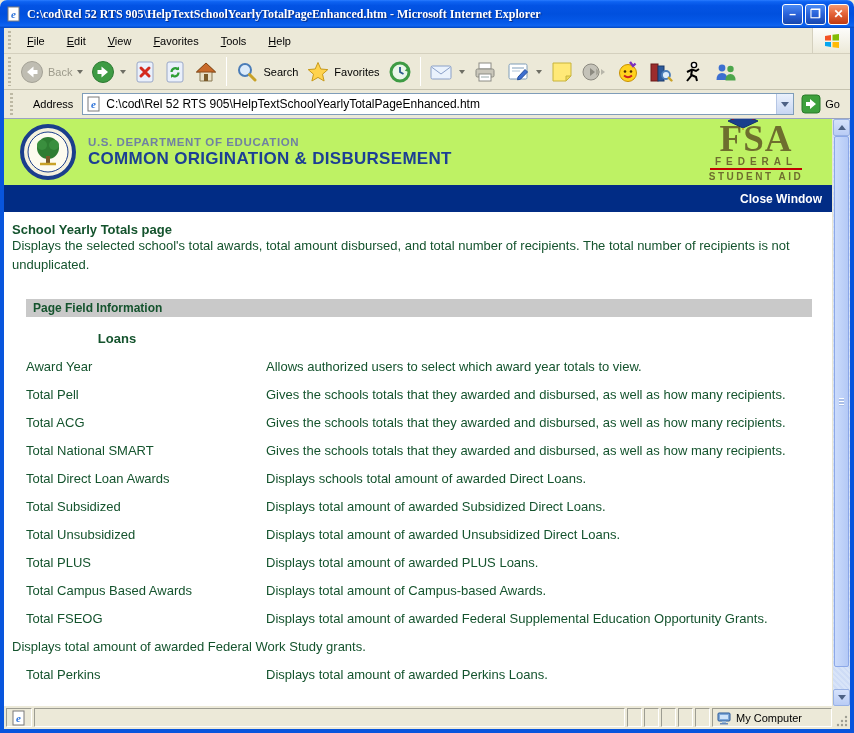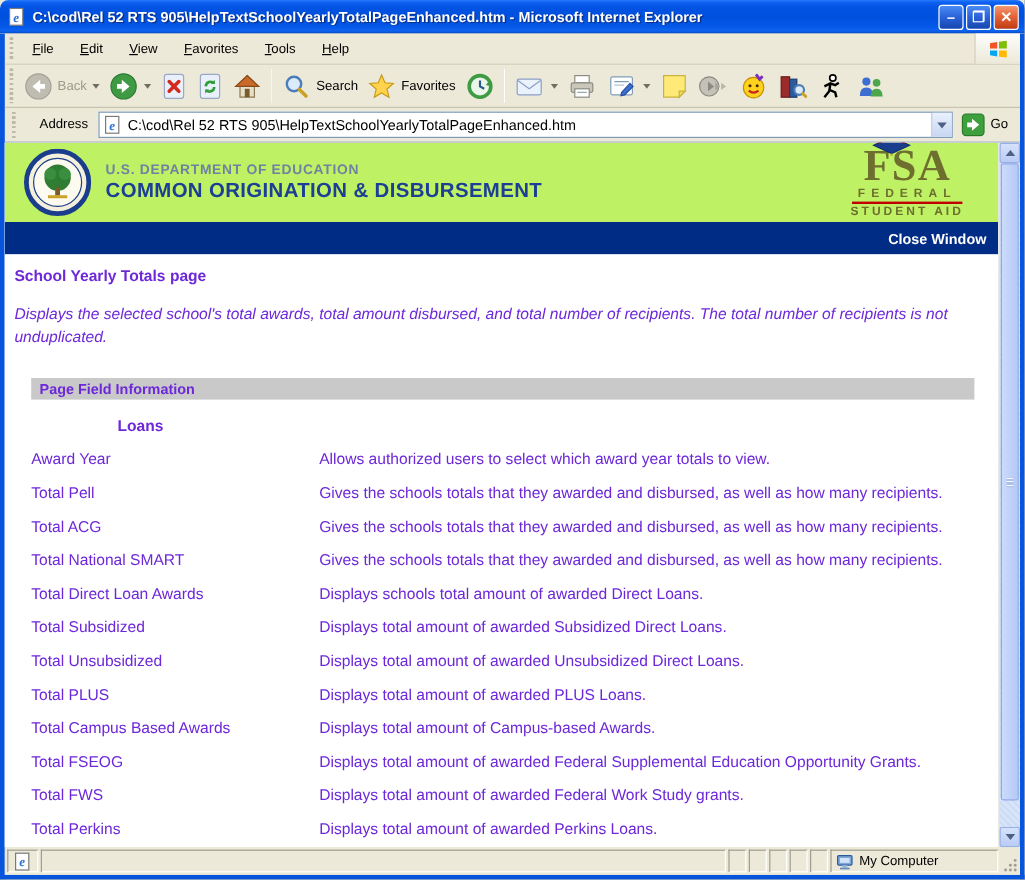--- a/index.html
+++ b/index.html
@@ -10,21 +10,21 @@
             background:#ECE9D8; position:relative; overflow:hidden; }
 
   
   .titlebar {
     height:28px; flex:0 0 28px; display:flex; align-items:center; padding:0 5px 0 6px;
     background:linear-gradient(180deg,#2A7CFF 0%,#0E63F2 6%,#0353E4 20%,#0050DE 50%,#0458E8 78%,#0E63F0 92%,#0346BE 100%);
     border-radius:7px 7px 0 0;
   }
   .titlebar .title {
     color:#fff; font-weight:bold; font-size:12px; text-shadow:1px 1px 1px #0A2A7A;
-    white-space:nowrap; overflow:hidden; flex:1; margin-left:5px;
+    white-space:nowrap; overflow:hidden; flex:1; margin-left:5px;font-family:Liberation Serif, serif;
   }
   .winbtn { width:21px; height:21px; margin-left:2px; border:1px solid #fff; border-radius:3px;
     color:#fff; font-size:12px; font-weight:bold; display:flex; align-items:center; justify-content:center;
     line-height:1; }
   .winbtn.minmax { background:linear-gradient(180deg,#4A8BF5 0%,#2961D8 50%,#1747AE 100%); }
   .winbtn.close  { background:linear-gradient(180deg,#F3986F 0%,#E5653A 45%,#C13A10 100%); }
   .ie-doc { width:16px; height:16px; flex:0 0 16px; }
 
   
   .frame { flex:1; display:flex; flex-direction:column; border-left:4px solid #0855DD;
@@ -78,23 +78,23 @@
   .fsa .acronym { font-family:"Liberation Serif",serif; font-weight:bold; font-size:37px; line-height:0.9;
                   color:#6E6E2E; letter-spacing:1px; }
   .fsa .cap { position:absolute; top:-10px; left:18px; }
   .fsa .fed { color:#6E6E2E; font-weight:bold; font-size:10px; letter-spacing:5px; margin-top:1px; }
   .fsa .rule { height:2px; background:#C00000; margin:1px 2px; }
   .fsa .said { color:#6E6E2E; font-weight:bold; font-size:10px; letter-spacing:2.5px; }
 
   .navybar { height:27px; flex:0 0 27px; background:#012C85; display:flex; align-items:center; justify-content:flex-end; padding-right:10px; }
   .close-window { color:#fff; font-weight:bold; font-size:12px; cursor:pointer; }
 
-  .body { flex:1; background:#fff; padding:8px 14px 0 8px; overflow:hidden; font-size:13px; color:#6d28d9; }
+  .body { flex:1; background:#fff; padding:8px 14px 0 8px; overflow:hidden; font-size:13px; color:#14532d; }
   .page-title { font-weight:bold; font-size:13px; margin-top:2px; }
-  .intro { margin-top:16px; max-width:800px; line-height:1.45;font-style:italic; }
+  .intro { max-width:800px; line-height:1.45; }
   .section-bar { margin:24px 0 0 14px; width:calc(100% - 20px); background:#C9C9C9; height:18px;
                  display:flex; align-items:center; padding-left:7px; font-weight:bold; font-size:12px; }
   .thead { display:flex; margin-top:8px; height:28px; align-items:center; font-weight:bold; }
   .thead .c1 { width:210px; text-align:center; }
   .thead .c2 { flex:1; text-align:center; }
   .t-row { display:flex; height:28px; align-items:center;gap:44px; }
   .t-row .c1 { width:210px; padding-left:14px; }
   .t-row .c2 { flex:1; }
 
   
@@ -110,21 +110,21 @@
   .sb-chev { width:0; height:0; border-left:4px solid transparent; border-right:4px solid transparent; }
   .sb-chev.up { border-bottom:5px solid #4D6185; }
   .sb-chev.down { border-top:5px solid #4D6185; }
 
   
   .statusbar { height:23px; flex:0 0 23px; background:#ECE9D8; display:flex; align-items:stretch; gap:2px; padding:2px 2px 2px 2px; }
   .sb-panel { border:1px solid; border-color:#9D9D92 #FFFFFF #FFFFFF #9D9D92; display:flex; align-items:center; font-size:11px; }
   .sb-panel.iconpane { width:26px; justify-content:center; }
   .sb-panel.main { flex:1; }
   .sb-panel.mini { width:15px; }
-  .sb-panel.zone { width:140px; gap:5px; padding-left:4px; }
+  .sb-panel.zone { width:120px; gap:5px; padding-left:4px; }
   .resize-grip { width:14px; display:flex; align-items:flex-end; justify-content:flex-end; }
 </style>
 </head>
 <body>
 
 <div class="window">
 
   <div class="titlebar">
     <svg class="ie-doc" viewBox="0 0 16 16">
       <rect x="2" y="1" width="11" height="14" fill="#fff" stroke="#7A7A7A"></rect>
@@ -416,21 +416,20 @@
           </div>
           <div class="t-row">
             <div class="c1">Total Campus Based Awards</div>
             <div class="c2">Displays total amount of Campus-based Awards.</div>
           </div>
           <div class="t-row">
             <div class="c1">Total FSEOG</div>
             <div class="c2">Displays total amount of awarded Federal Supplemental Education Opportunity Grants.</div>
           </div>
           <div class="t-row">
-            <div class="c1">Total FWS</div>
             <div class="c2">Displays total amount of awarded Federal Work Study grants.</div>
           </div>
           <div class="t-row">
             <div class="c1">Total Perkins</div>
             <div class="c2">Displays total amount of awarded Perkins Loans.</div>
           </div>
         </div>
       </div>
 
       <div class="scrollbar">

